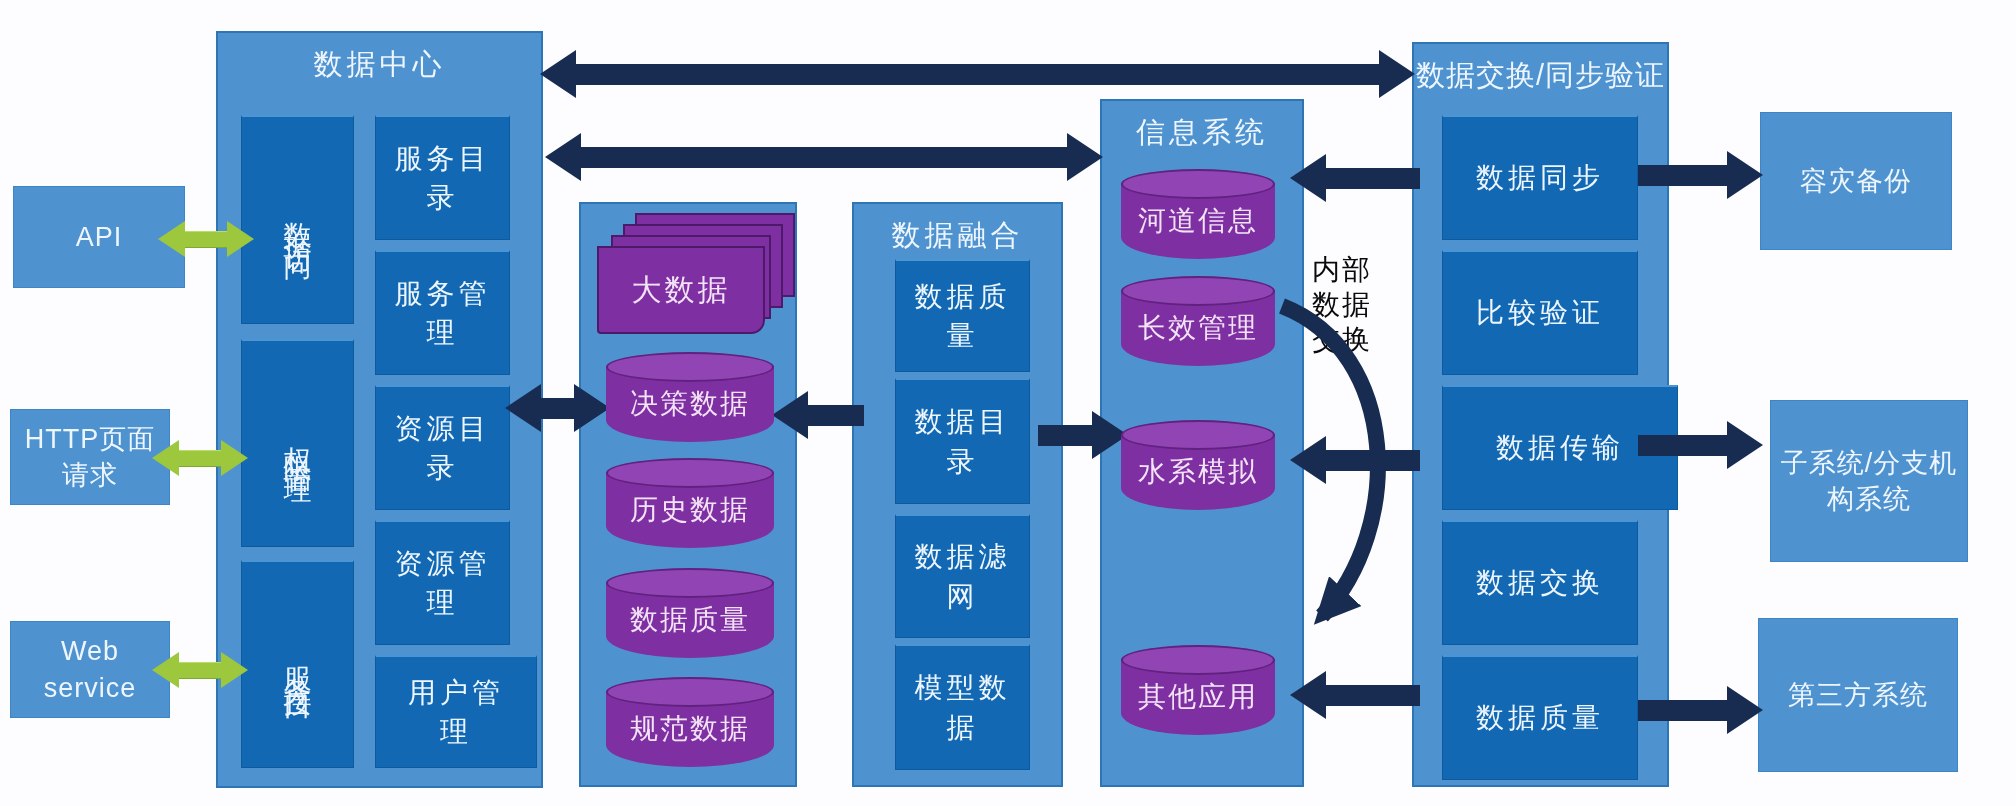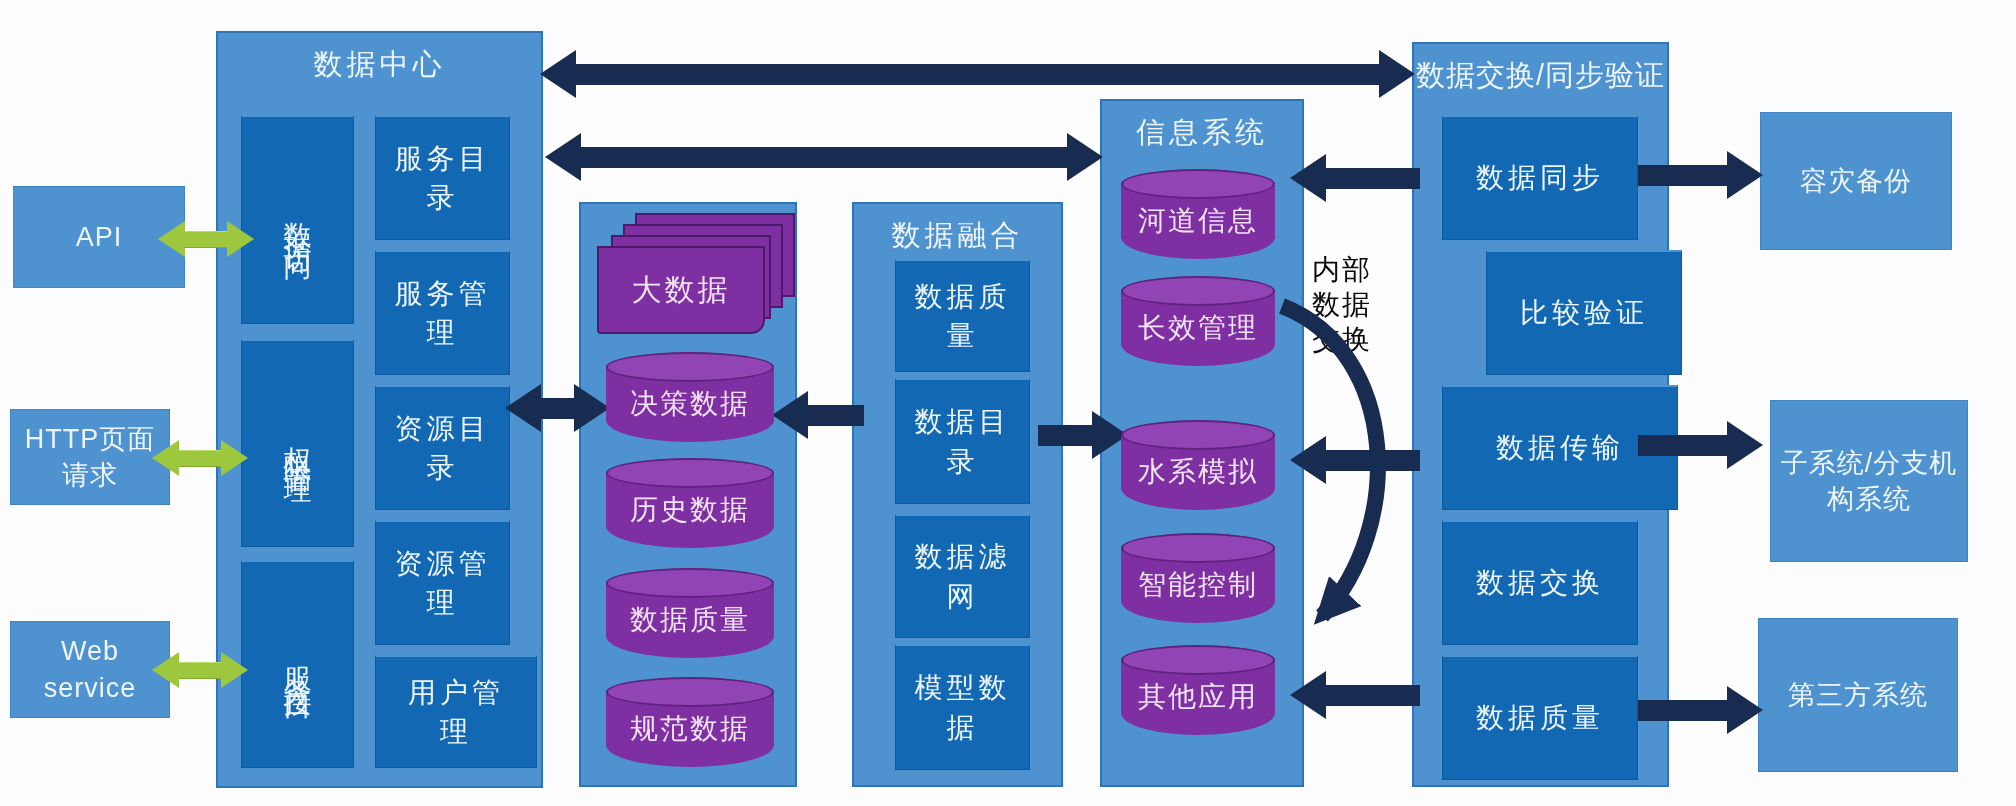--- a/index.html
+++ b/index.html
@@ -112,32 +112,29 @@
     <div class="ctitle" style="top:12px;">信息系统</div>
     <div class="cyl" style="left:19px;top:68px;width:154px;height:90px;">
       <div class="body">河道信息</div>
     </div>
     <div class="cyl" style="left:19px;top:175px;width:154px;height:90px;">
       <div class="body">长效管理</div>
     </div>
     <div class="cyl" style="left:19px;top:319px;width:154px;height:90px;">
       <div class="body">水系模拟</div>
     </div>
-    <div class="cyl" style="left:19px;top:432px;width:154px;height:90px;">
-      <div class="body">智能控制</div>
-    </div>
     <div class="cyl" style="left:19px;top:544px;width:154px;height:90px;">
       <div class="body">其他应用</div>
     </div>
   </div>
 
   <div class="container" style="left:1412px;top:42px;width:257px;height:745px;">
     <div class="ctitle" style="top:12px;letter-spacing:1px;">数据交换/同步验证</div>
     <div class="dbox" style="left:28px;top:71px;width:196px;height:125px;">数据同步</div>
-    <div class="dbox" style="left:28px;top:206px;width:196px;height:125px;margin-left:44px;">比较验证</div>
+    <div class="dbox" style="left:28px;top:206px;width:196px;height:125px;">比较验证</div>
     <div class="dbox" style="left:28px;top:341px;width:236px;height:125px;">数据传输</div>
     <div class="dbox" style="left:28px;top:476px;width:196px;height:125px;">数据交换</div>
     <div class="dbox" style="left:28px;top:611px;width:196px;height:125px;">数据质量</div>
   </div>
 
   <div class="ext" style="left:1760px;top:112px;width:190px;height:136px;">容灾备份</div>
   <div class="ext" style="left:1755px;top:400px;width:196px;height:160px;margin-left:15px;">子系统/分支机
 构系统</div>
   <div class="ext" style="left:1758px;top:618px;width:198px;height:152px;">第三方系统</div>
 

